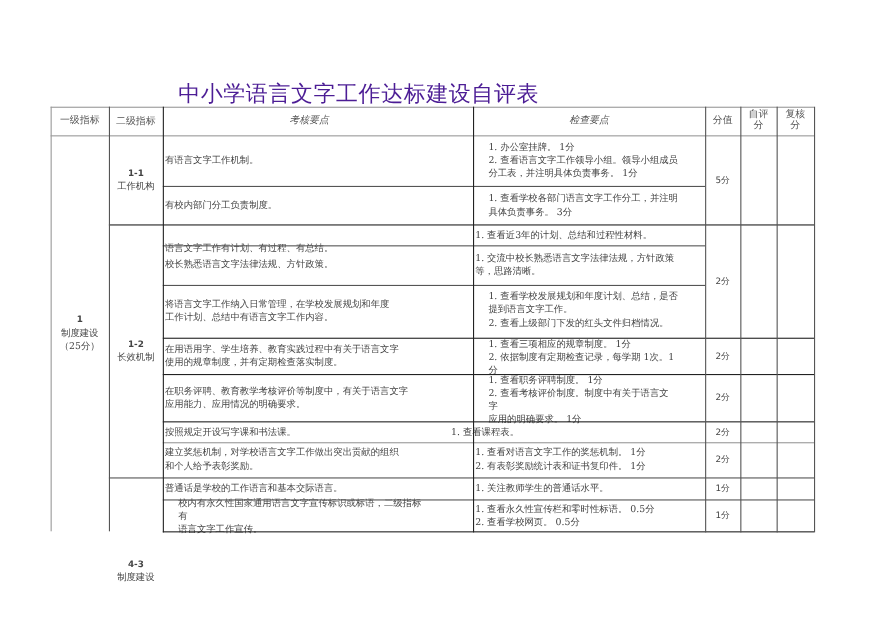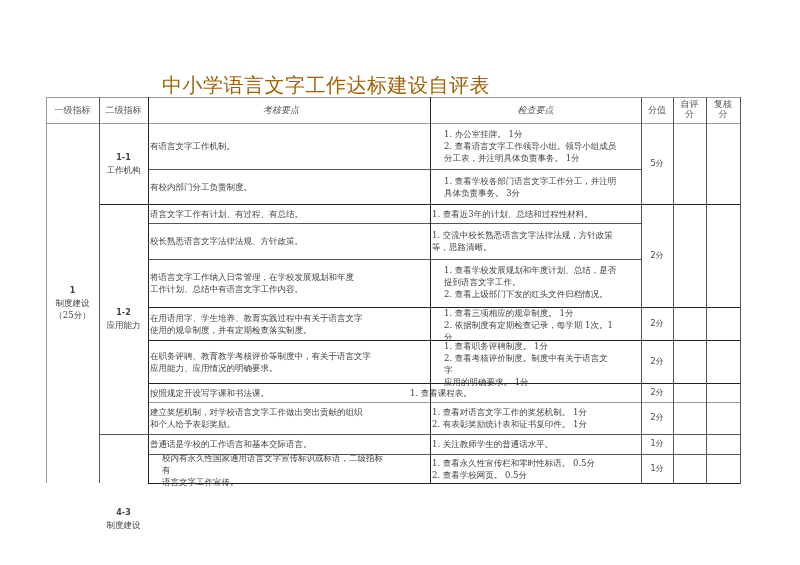--- a/index.html
+++ b/index.html
@@ -1,19 +1,19 @@
 <!DOCTYPE html>
 <html><head>
   <meta charset="utf-8">
   <style>
     html, body { margin: 0; padding: 0; background: #ffffff; }
     body { width: 800px; height: 565px; position: relative; overflow: hidden;
            font-family: "DejaVu Serif", "Liberation Serif", serif; color: #333; }
     .title { position: absolute; left: 0; top: 72px; width: 652px; text-align: center;
-             font-size: 20px; color: #a16207; letter-spacing: 0.5px; }
+             font-size: 20px; color: #4c1d95; letter-spacing: 0.5px; }
     .cell { position: absolute; box-sizing: border-box; font-size: 8.5px; line-height: 12px;
             color: #444; overflow: visible; }
     .hdr { display: flex; align-items: center; justify-content: center; text-align: center; color: #555; font-size: 9px; }
     .ctr { display: flex; flex-direction: column; align-items: center; justify-content: center; text-align: center; }
     .left { display: flex; align-items: center; padding-left: 2px; }
     .left-top { padding-left: 14px; padding-top: 2px; }
     .num { font-family: "DejaVu Sans", "Liberation Sans", sans-serif; font-weight: bold; font-size: 8px; }
     .line { position: absolute; background: #555; }
     .h { height: 1px; }
     .v { width: 1px; }
@@ -41,30 +41,30 @@
   <span>制度建设</span>
   <span>（25分）</span>
 </div>
 
 <div class="cell ctr" style="left:99px;top:123px;width:49px;height:81px;">
   <span class="num">1-1</span>
   <span>工作机构</span>
 </div>
 <div class="cell ctr" style="left:99px;top:204px;width:49px;height:230px;">
   <span class="num">1-2</span>
-  <span>应用能力</span>
+  <span>长效机制</span>
 </div>
 <div class="cell ctr" style="left:99px;top:504px;width:49px;height:30px;">
   <span class="num">4-3</span>
   <span>制度建设</span>
 </div>
 
 <div class="cell left" style="left:148px;top:123px;width:282px;height:46px;">有语言文字工作机制。</div>
 <div class="cell left" style="left:148px;top:169px;width:282px;height:35px;">有校内部门分工负责制度。</div>
-<div class="cell left" style="left:148px;top:204px;width:282px;height:19px;">语言文字工作有计划、有过程、有总结。</div>
+<div class="cell left" style="left:148px;top:216px;width:282px;height:19px;">语言文字工作有计划、有过程、有总结。</div>
 <div class="cell left" style="left:148px;top:223px;width:282px;height:36px;">校长熟悉语言文字法律法规、方针政策。</div>
 <div class="cell left pre" style="left:148px;top:259px;width:282px;height:48px;">将语言文字工作纳入日常管理，在学校发展规划和年度
 工作计划、总结中有语言文字工作内容。</div>
 <div class="cell left pre" style="left:148px;top:307px;width:282px;height:33px;">在用语用字、学生培养、教育实践过程中有关于语言文字
 使用的规章制度，并有定期检查落实制度。</div>
 <div class="cell left pre" style="left:148px;top:340px;width:282px;height:43px;">在职务评聘、教育教学考核评价等制度中，有关于语言文字
 应用能力、应用情况的明确要求。</div>
 <div class="cell left" style="left:148px;top:383px;width:282px;height:19px;">按照规定开设写字课和书法课。</div>
 <div class="cell left pre" style="left:148px;top:402px;width:282px;height:32px;">建立奖惩机制，对学校语言文字工作做出突出贡献的组织
 和个人给予表彰奖励。</div>

